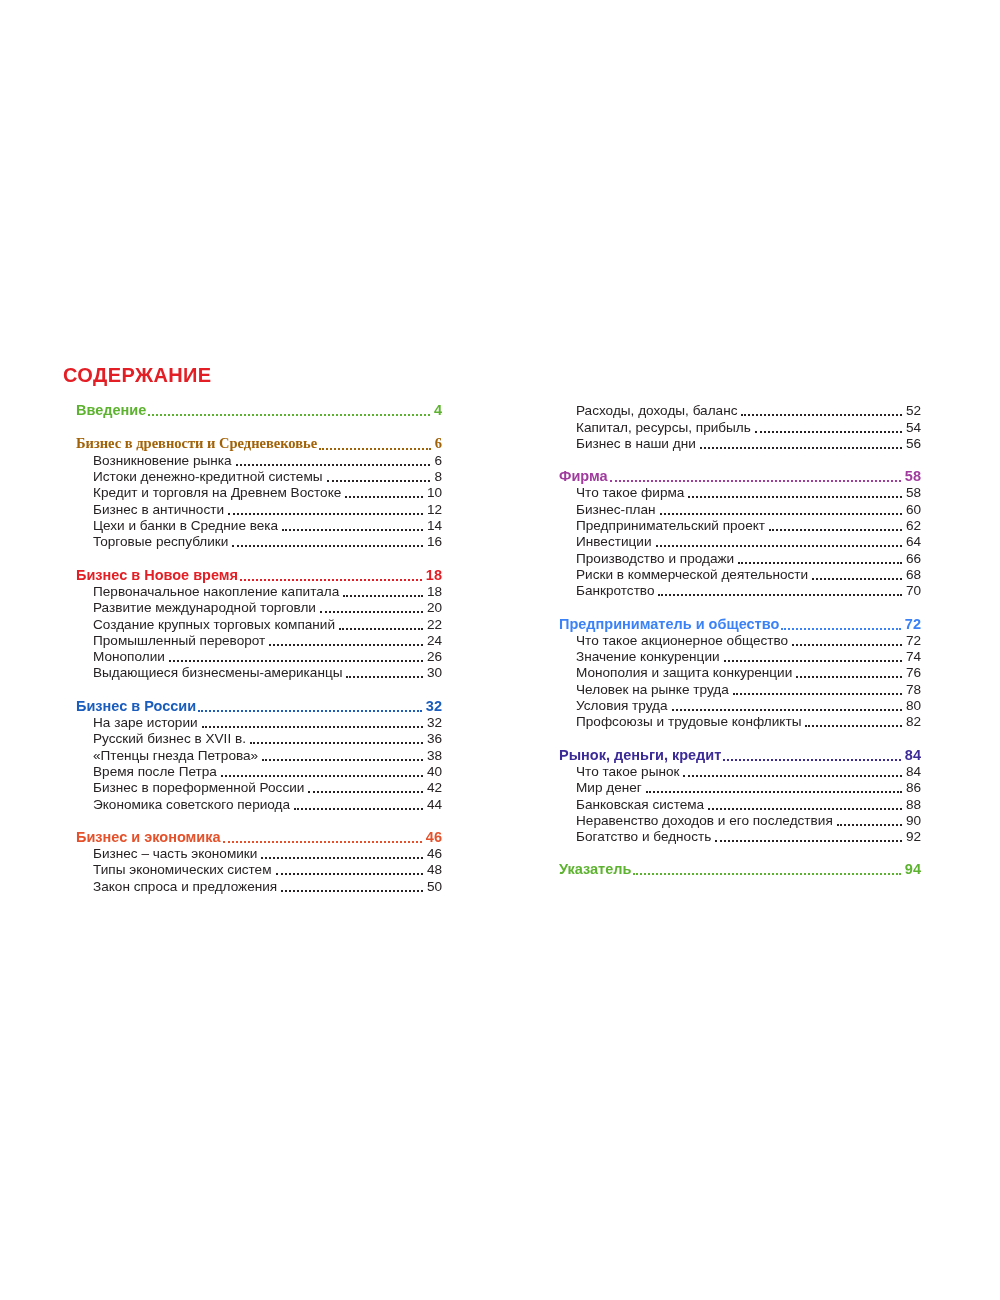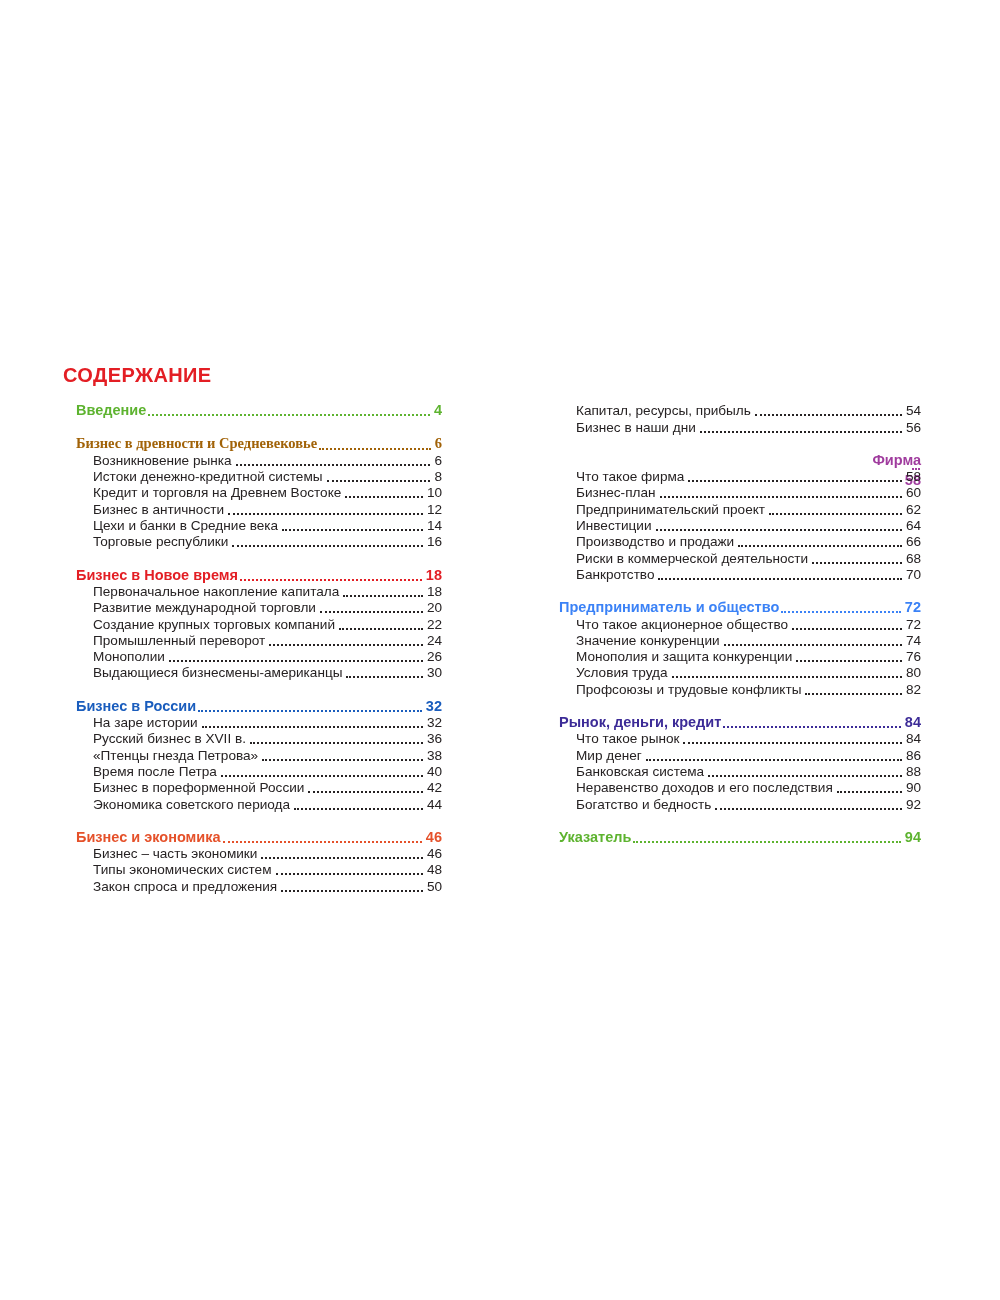--- a/index.html
+++ b/index.html
@@ -208,32 +208,37 @@
           <div class="row item">
             <span class="label">Закон спроса и предложения</span>
             <span class="leader"></span>
             <span class="pagenum">50</span>
           </div>
         </div>
       </div>
     <div class="col right">
         <div class="block">
           <div class="row item">
+            <span class="label">Расходы, доходы, баланс</span>
+            <span class="leader"></span>
+            <span class="pagenum">52</span>
+          </div>
+          <div class="row item">
             <span class="label">Капитал, ресурсы, прибыль</span>
             <span class="leader"></span>
             <span class="pagenum">54</span>
           </div>
           <div class="row item">
             <span class="label">Бизнес в наши дни</span>
             <span class="leader"></span>
             <span class="pagenum">56</span>
           </div>
         </div>
         <div class="block">
-          <div class="row heading" style="color: rgb(160, 60, 158); flex-direction: column;">
+          <div class="row heading" style="color: rgb(160, 60, 158);">
             <span class="label">Фирма</span>
             <span class="leader"></span>
             <span class="pagenum">58</span>
           </div>
           <div class="row item">
             <span class="label">Что такое фирма</span>
             <span class="leader"></span>
             <span class="pagenum">58</span>
           </div>
           <div class="row item">
@@ -280,20 +285,25 @@
           </div>
           <div class="row item">
             <span class="label">Значение конкуренции</span>
             <span class="leader"></span>
             <span class="pagenum">74</span>
           </div>
           <div class="row item">
             <span class="label">Монополия и защита конкуренции</span>
             <span class="leader"></span>
             <span class="pagenum">76</span>
+          </div>
+          <div class="row item">
+            <span class="label">Человек на рынке труда</span>
+            <span class="leader"></span>
+            <span class="pagenum">78</span>
           </div>
           <div class="row item">
             <span class="label">Условия труда</span>
             <span class="leader"></span>
             <span class="pagenum">80</span>
           </div>
           <div class="row item">
             <span class="label">Профсоюзы и трудовые конфликты</span>
             <span class="leader"></span>
             <span class="pagenum">82</span>

